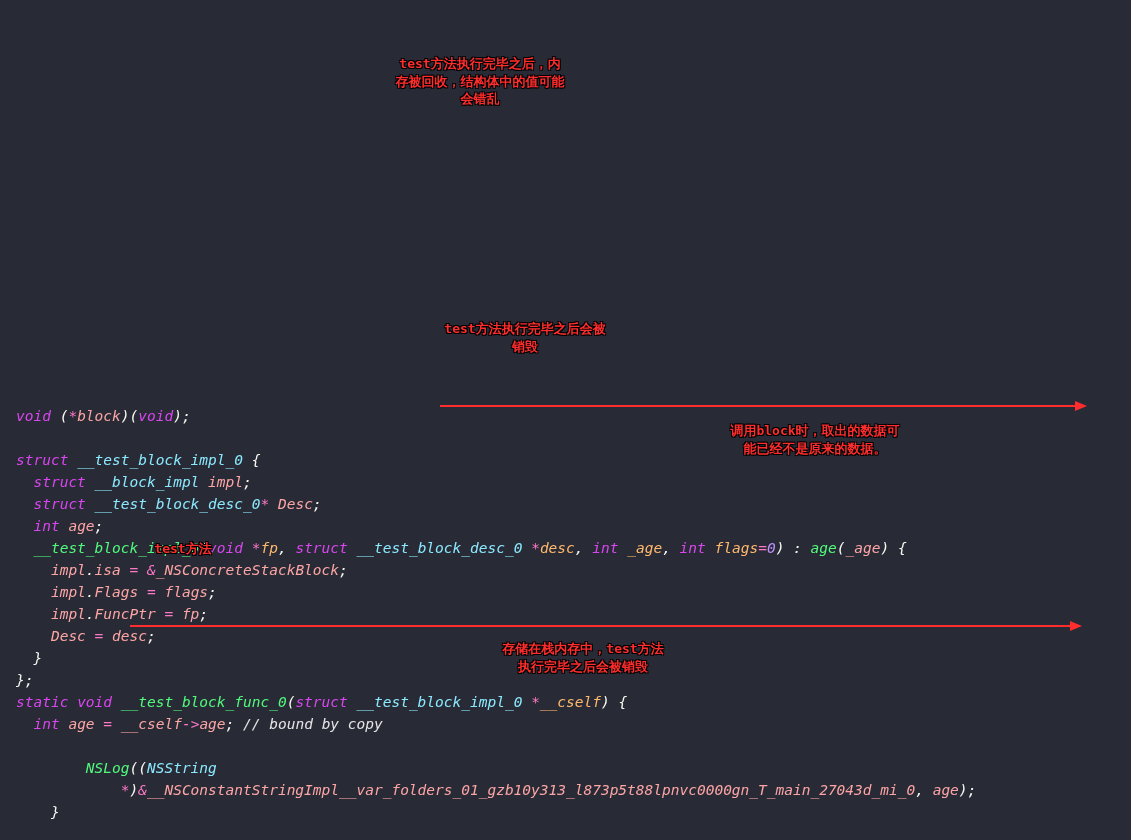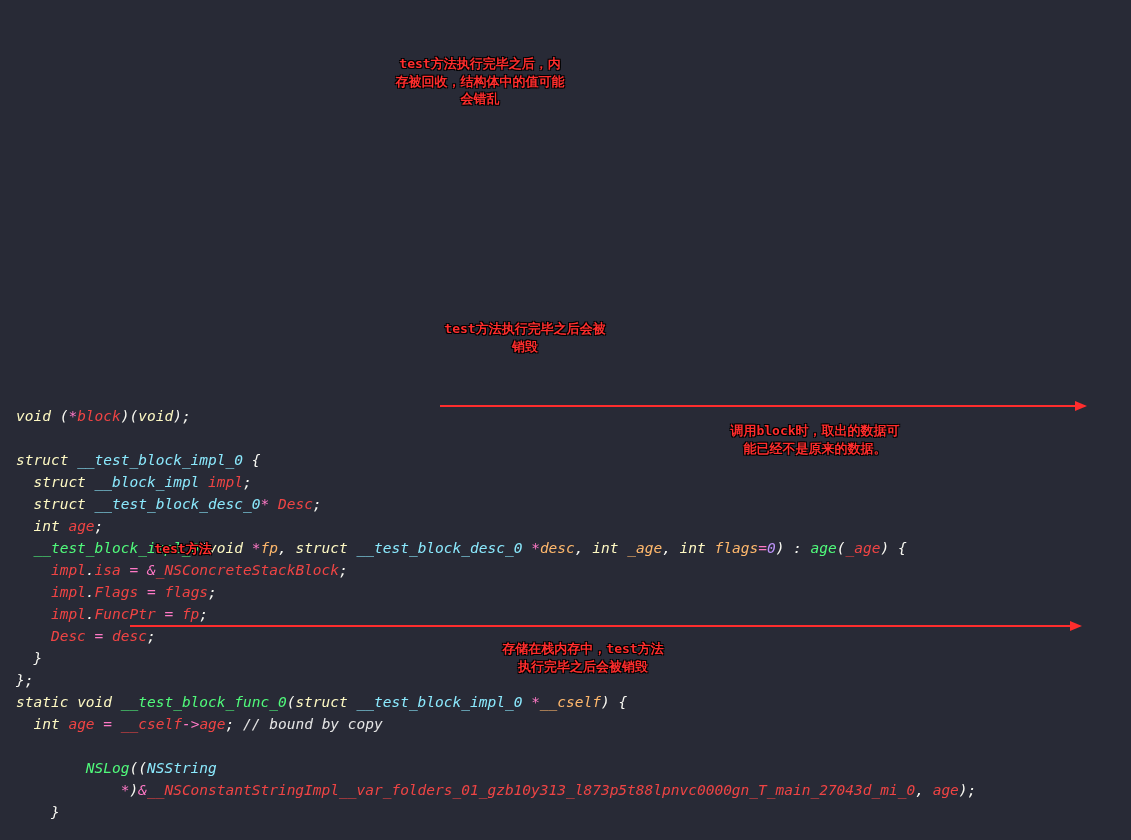--- a/index.html
+++ b/index.html
@@ -12,23 +12,23 @@
     font-style: italic;
     line-height: 1.52;
     width: 1131px;
   }
   .editor {
     position: relative;
     padding: 8px 0 8px 16px;
     white-space: pre;
   }
   .line { display: block; min-height: 1.52em; }
-  .kw   { color: #fef9c3; }
+  .kw   { color: #d946ef; }
   .type { color: #8be9fd; }
-  .id   { color: #ef4444; }
+  .id   { color: #fca5a5; }
   .fn   { color: #50fa7b; }
   .num  { color: #bd93f9; }
   .op   { color: #ff79c6; }
   .param{ color: #ffb86c; }
   .cmt  { color: #e5e5e5; }
   .punc { color: #f8f8f2; }
 
   .anno {
     position: absolute;
     color: #ff2d2d;

